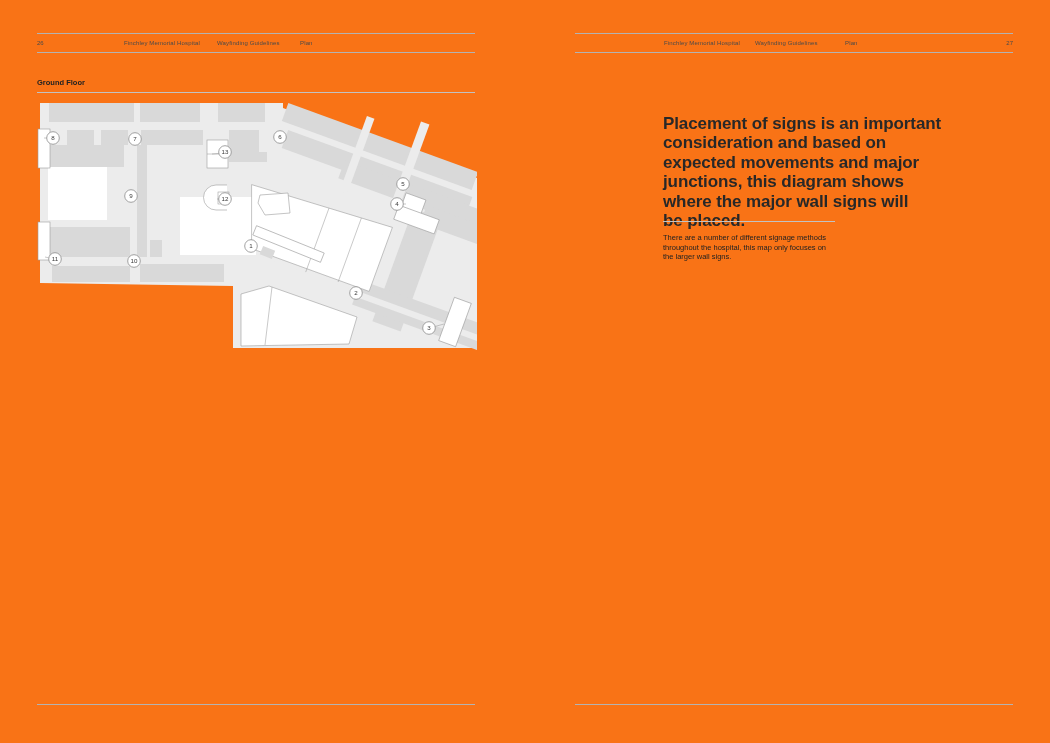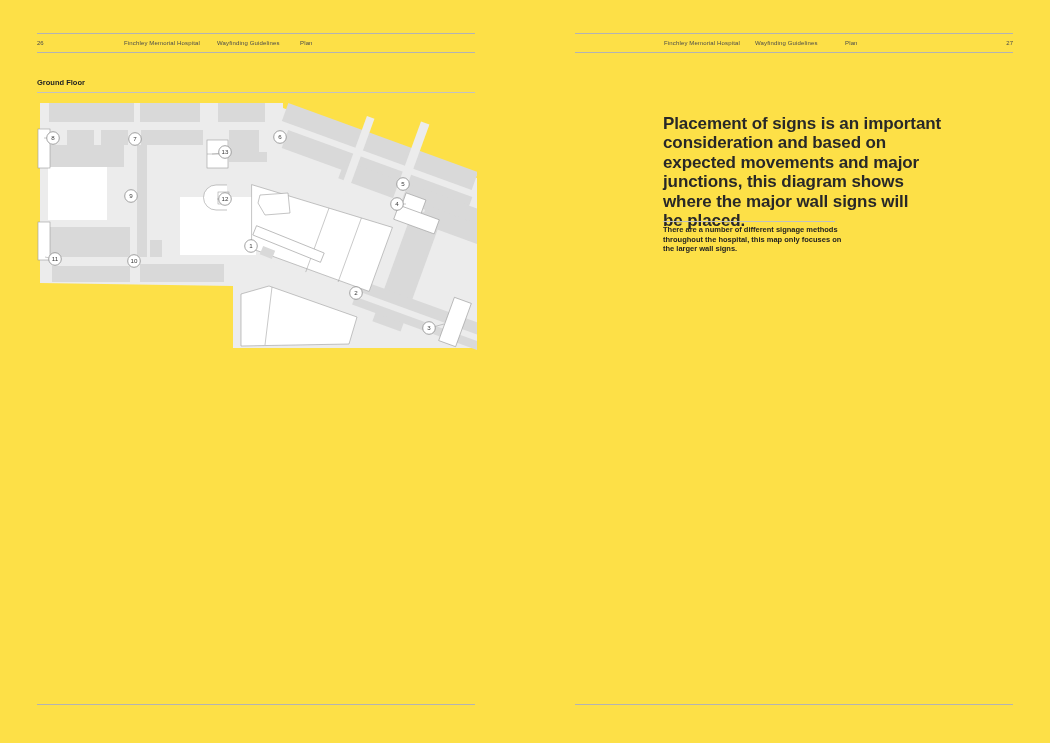--- a/index.html
+++ b/index.html
@@ -1,25 +1,25 @@
 <!DOCTYPE html>
 <html><head>
 <meta charset="utf-8">
 <style>
   html,body{margin:0;padding:0;background:#ffffff;}
-  #spread{position:relative;width:1050px;height:743px;background:#fde047;overflow:hidden;
+  #spread{position:relative;width:1050px;height:743px;background:#f97316;overflow:hidden;
           font-family:"Liberation Sans", sans-serif;color:#222;}
   .rule{position:absolute;height:1px;background:#b3b3b3;}
   .rule.light{background:#c2c2c2;}
   .hdr-item{position:absolute;top:40px;font-size:6px;letter-spacing:.15px;color:#4a4a4a;white-space:nowrap;}
   .pagenum{position:absolute;top:40px;font-size:6px;color:#4a4a4a;}
   .section-label{position:absolute;font-size:7.5px;font-weight:bold;color:#222;}
   .heading{position:absolute;font-size:17px;line-height:19.4px;font-weight:600;color:#282828;
            letter-spacing:-0.1px;white-space:pre-line;}
-  .note{position:absolute;font-size:7.5px;line-height:9.7px;font-weight:700;color:#222;white-space:pre-line;}
+  .note{position:absolute;font-size:7.5px;line-height:9.7px;font-weight:400;color:#222;white-space:pre-line;margin-top:8px;}
   
   .f-base{fill:var(--plan-base,#ececec);}
   .f-block{fill:var(--plan-block,#d9d9d9);}
   .f-white{fill:#ffffff;stroke:var(--plan-outline,#9c9c9c);stroke-width:0.6;}
   .f-line{stroke:var(--plan-outline,#9c9c9c);stroke-width:0.55;fill:none;}
   .marker-circle{fill:#ffffff;stroke:var(--plan-marker,#8b8b8b);stroke-width:0.8;}
   .marker-num{font-family:"Liberation Sans",sans-serif;font-size:6.2px;fill:#3a3a3a;}
 </style>
 </head>
 <body>

